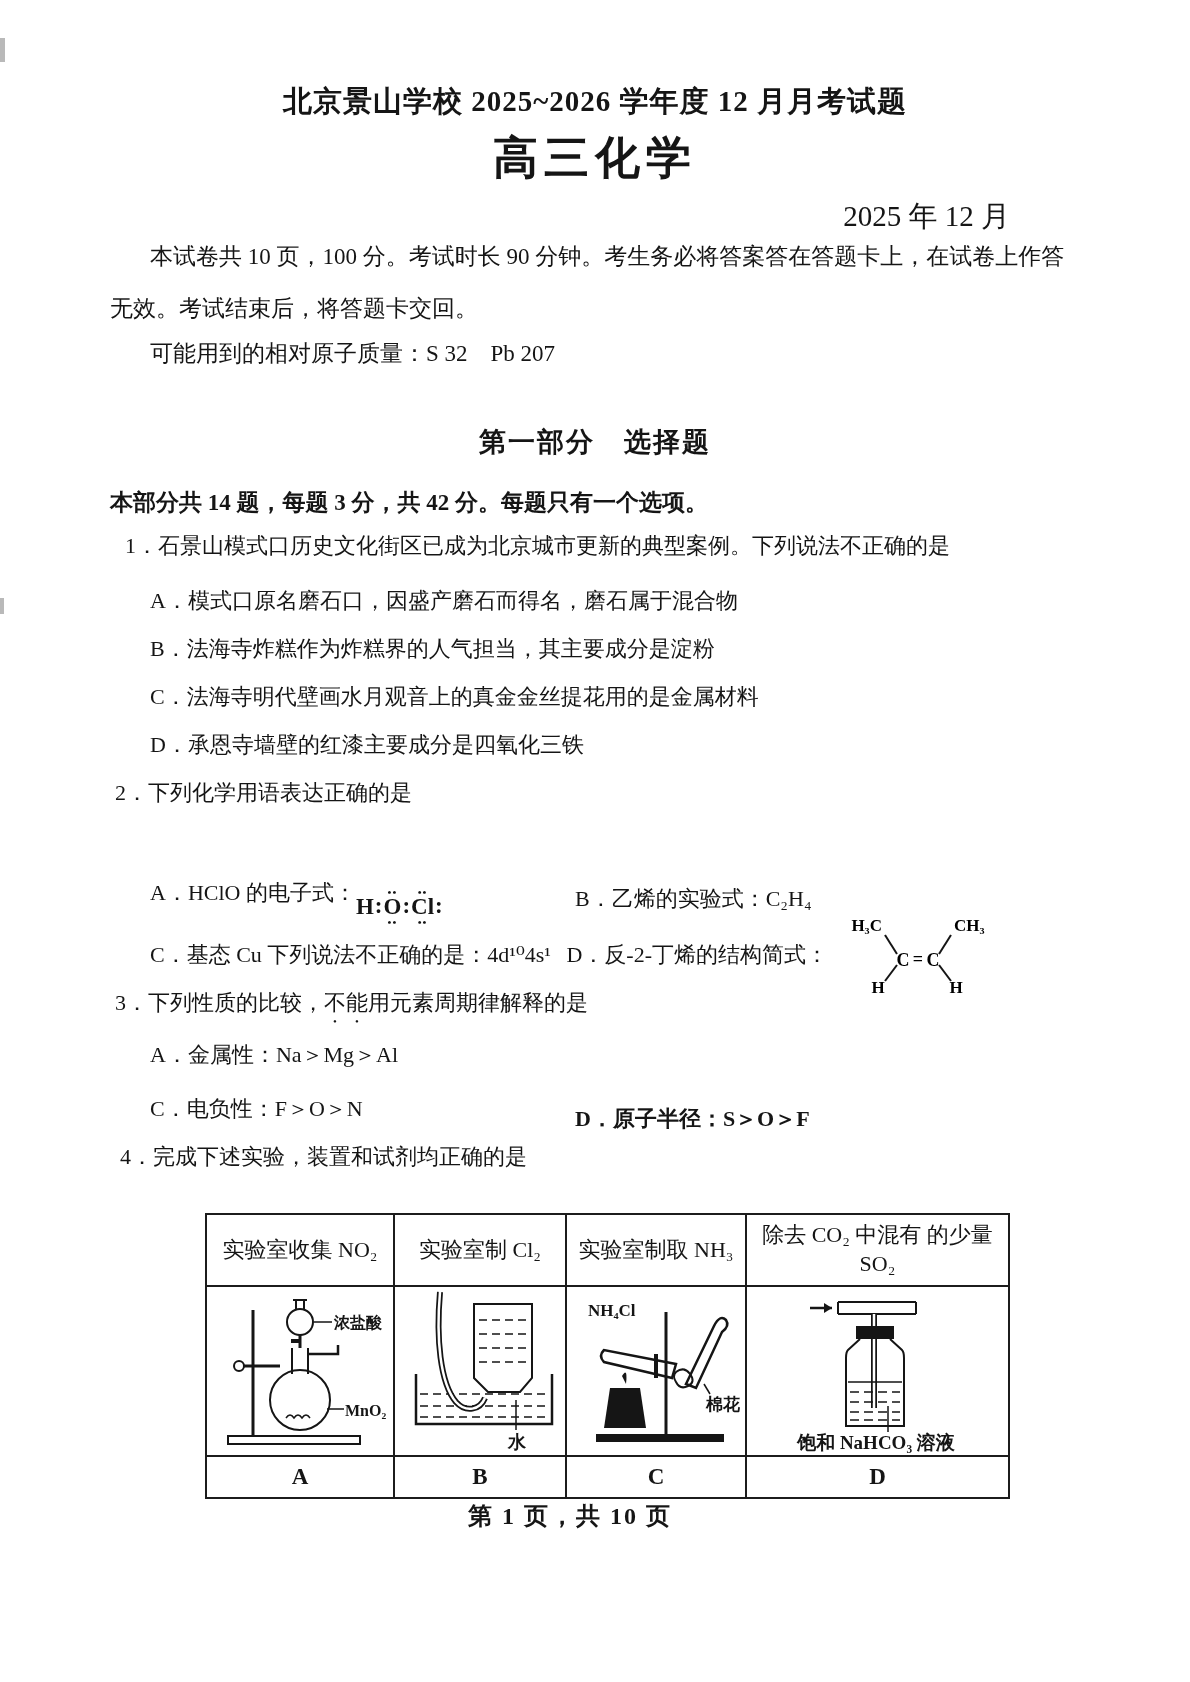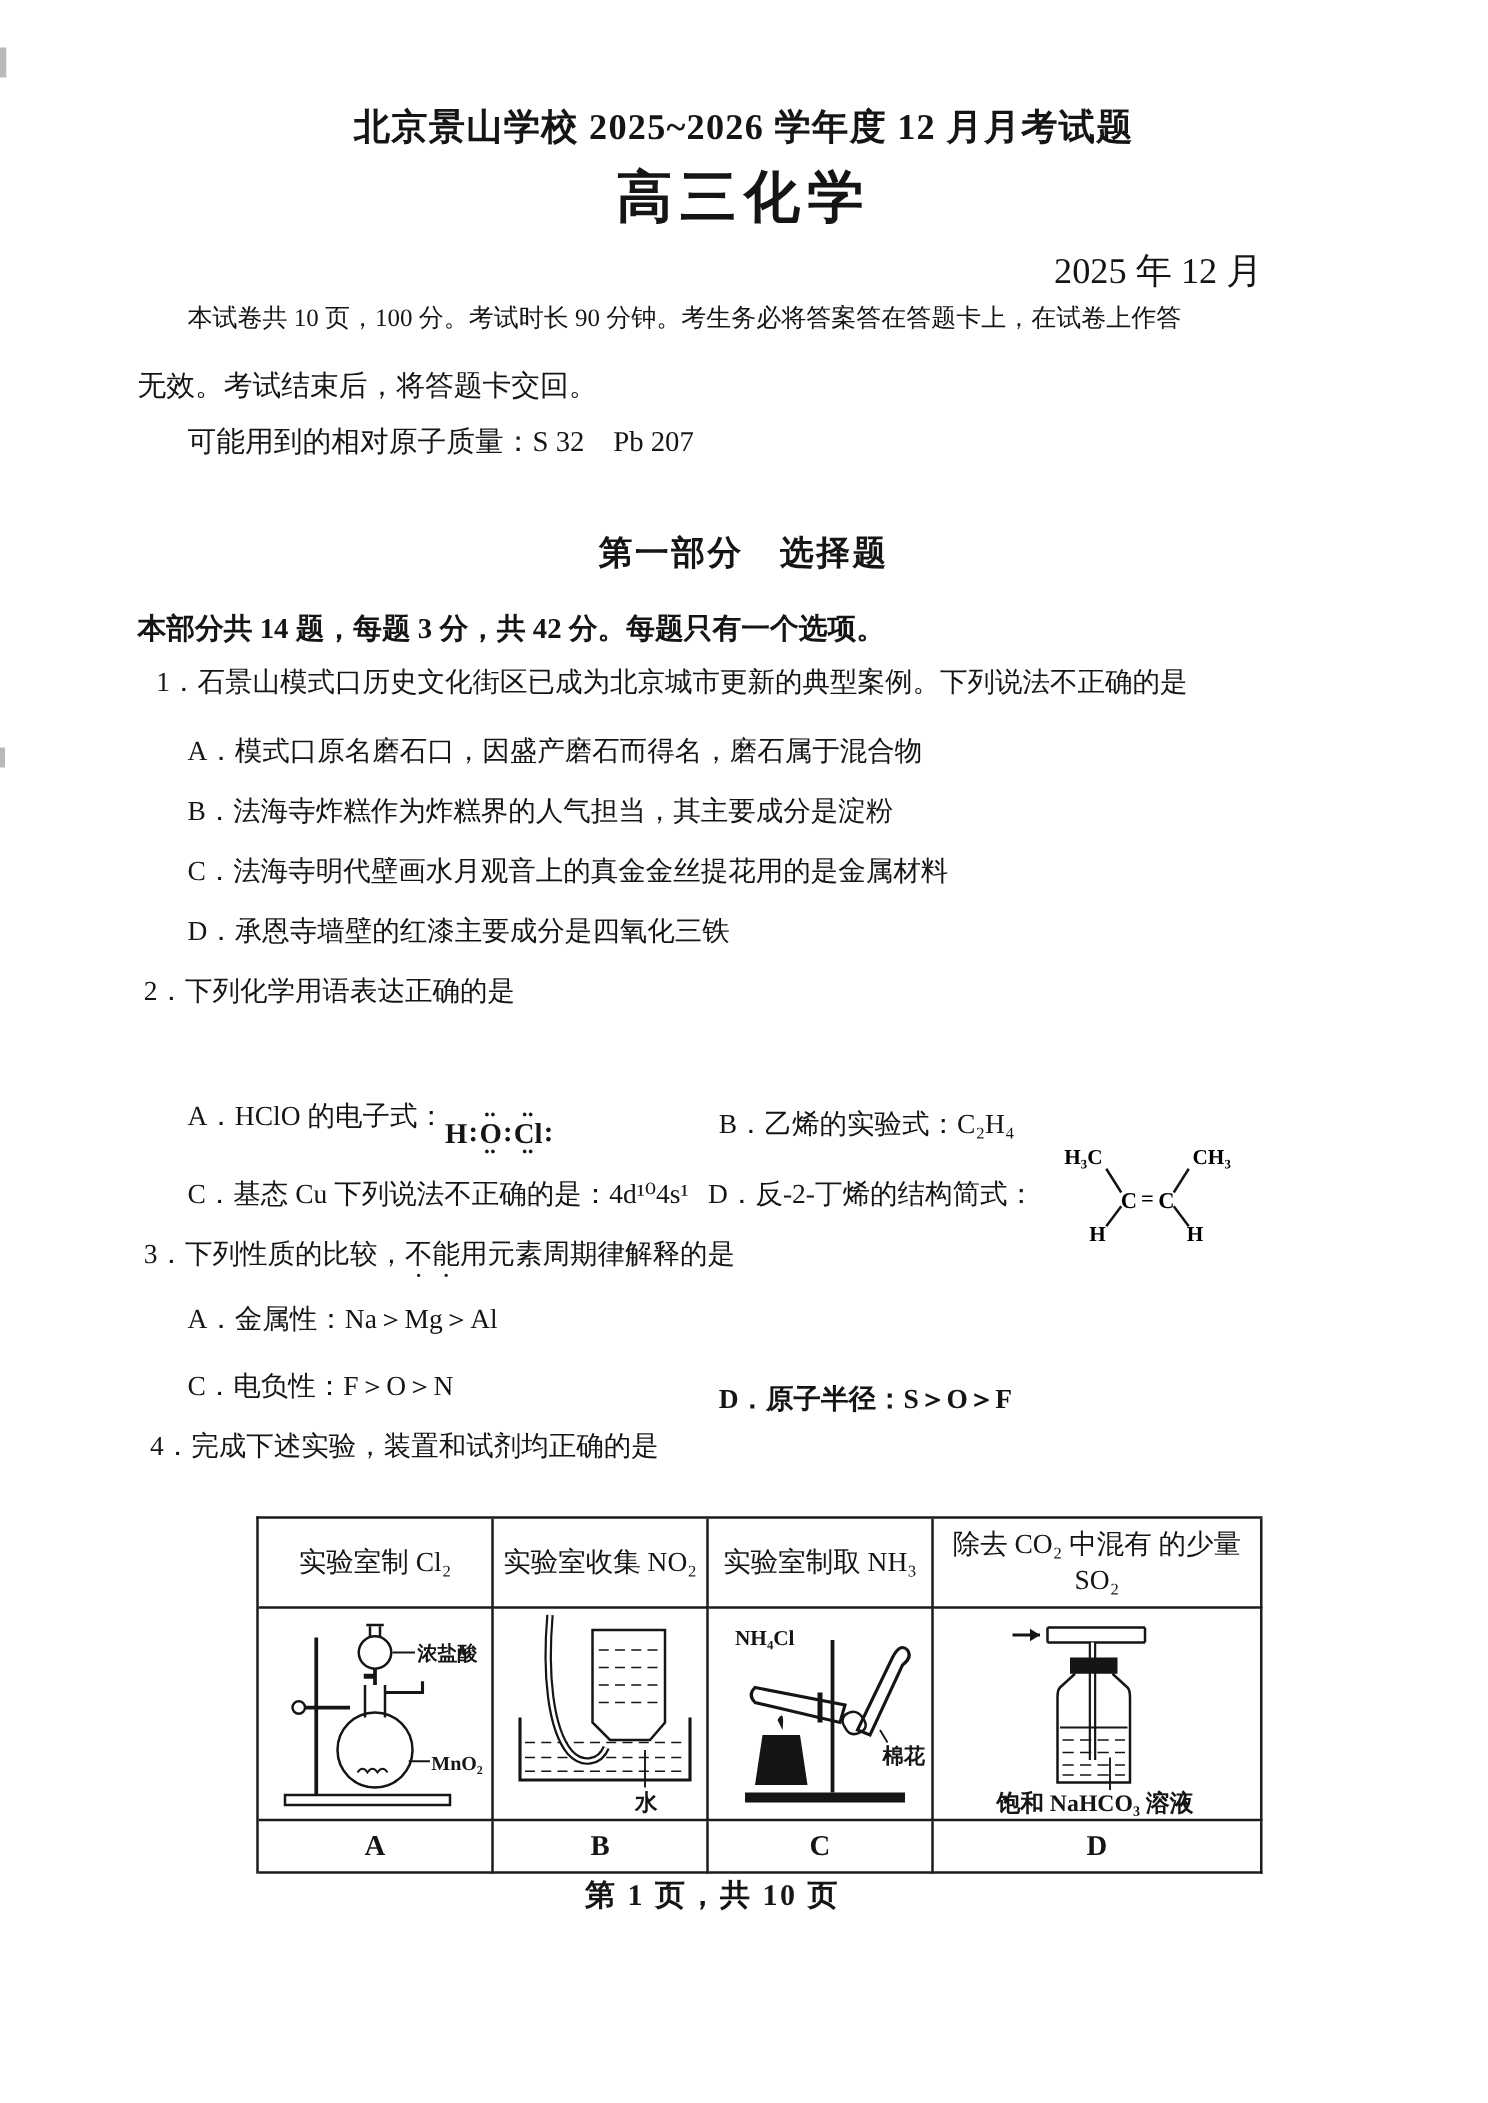--- a/index.html
+++ b/index.html
@@ -14,21 +14,21 @@
     font-size:22px;
     overflow:hidden;
   }
   .abs { position:absolute; white-space:nowrap; }
   .center { left:0; width:100%; text-align:center; }
   .bold { font-weight:bold; }
 
   .header-title { top:82px; font-size:29px; letter-spacing:1px; }
   .subject-title { top:128px; font-size:45px; letter-spacing:6px; }
   .exam-date { top:197px; right:180px; font-size:29px; }
-  .intro1 { top:241px; left:150px; font-size:20px; }
+  .intro1 { top:241px; left:150px; font-size:23px; }
   .intro2 { top:293px; left:110px; font-size:23px; }
   .atomic { top:338px; left:150px; font-size:23px; }
   .section-heading { top:424px; font-size:27px; letter-spacing:2px; }
   .section-note { top:487px; left:110px; font-size:23px; }
 
   .stem { font-size:22px; }
   .opt { font-size:22px; }
   .em-dots {
     -webkit-text-emphasis:filled dot #151515;
     -webkit-text-emphasis-position:under right;
@@ -135,22 +135,22 @@
   <div class="abs stem" style="top:988px; left:115px;">
     <span>3．下列性质的比较，</span><span class="em-dots">不能</span><span>用元素周期律解释的是</span>
   </div>
   <div class="abs opt" style="top:1040px; left:150px;">A．金属性：Na＞Mg＞Al</div>
   <div class="abs opt" style="top:1094px; left:150px;text-align:right;">C．电负性：F＞O＞N</div>
   <div class="abs opt" style="top:1104px; left:575px;font-weight:bold;">D．原子半径：S＞O＞F</div>
 
   <div class="abs stem" style="top:1142px; left:120px;">4．完成下述实验，装置和试剂均正确的是</div>
 
   <div class="qtable">
+    <div class="thead">实验室收集 NO₂</div>
     <div class="thead">实验室制 Cl₂</div>
-    <div class="thead">实验室收集 NO₂</div>
     <div class="thead">实验室制取 NH₃</div>
     <div class="thead">除去 CO₂ 中混有 的少量 SO₂</div>
 
     <div class="tfig">
       <svg width="184" height="166" viewBox="0 0 184 166">
         <rect x="20" y="148" width="132" height="8" fill="none" stroke="#151515" stroke-width="2"></rect>
         <line x1="45" y1="22" x2="45" y2="148" stroke="#151515" stroke-width="3"></line>
         <circle cx="31" cy="78" r="5" fill="none" stroke="#151515" stroke-width="2"></circle>
         <line x1="36" y1="78" x2="72" y2="78" stroke="#151515" stroke-width="3"></line>
         <circle cx="92" cy="112" r="30" fill="none" stroke="#151515" stroke-width="2"></circle>

